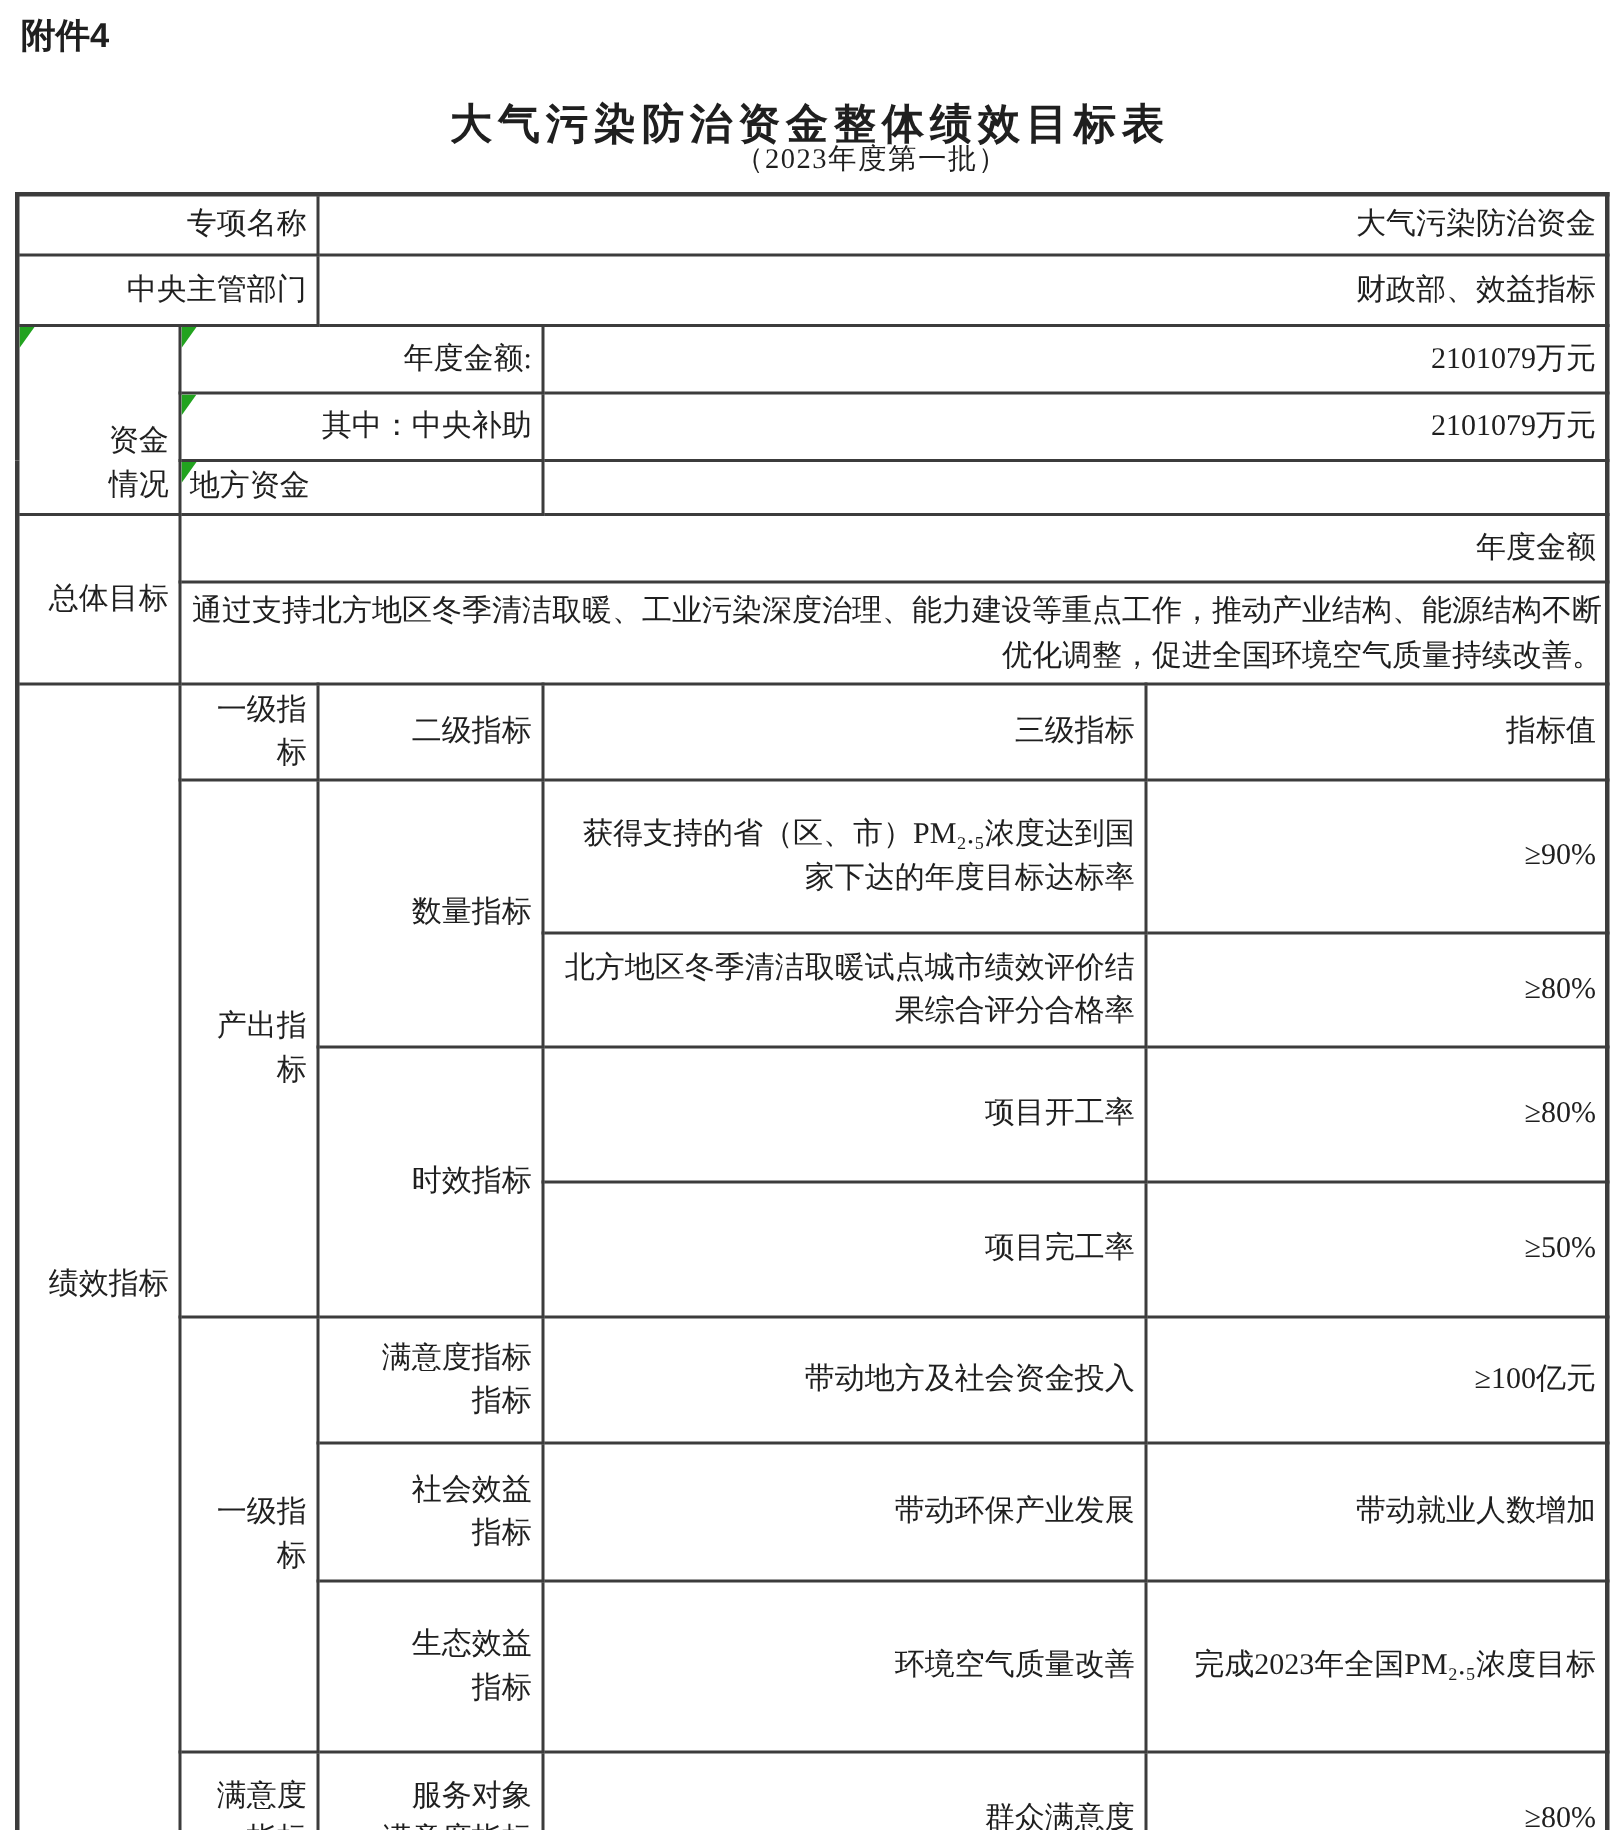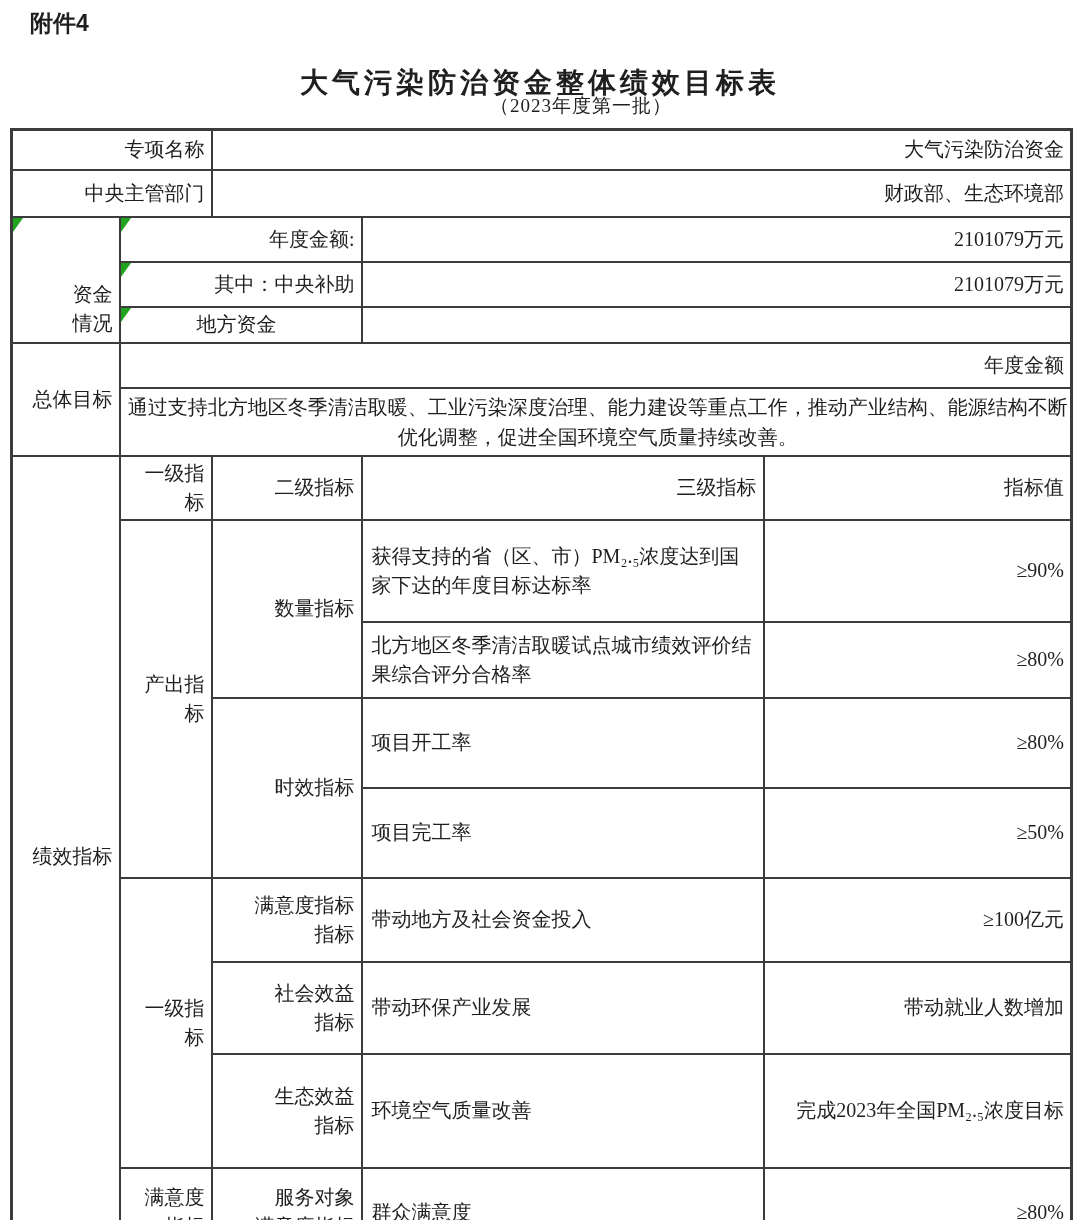--- a/index.html
+++ b/index.html
@@ -12,21 +12,20 @@
     color: #1f1f1f;
     position: relative;
   }
   .attachment {
     position: absolute;
     left: 14px;
     top: 8px;
     font-family: "Liberation Sans", "DejaVu Sans", sans-serif;
     font-weight: bold;
     font-size: 23px;
-    margin-left: 16px;
   }
   .title {
     position: absolute;
     top: 64px;
     left: 0;
     width: 1080px;
     text-align: center;
     font-weight: bold;
     font-size: 28px;
     letter-spacing: 4px;
@@ -54,26 +53,26 @@
   }
   table.main { border-width: 3px; }
   td {
     text-align: right;
     vertical-align: middle;
     font-size: 20px;
     line-height: 1.45;
     padding: 2px 6px;
     overflow: hidden;
   }
-  td.left   { text-align: left; padding-left: 9px; }
-  td.right  { text-align: center; padding-right: 14px; }
+  td.left   { text-align: right; padding-left: 9px; }
+  td.right  { text-align: left; padding-right: 14px; }
   td.prewrap { white-space: pre-line; }
   td.rel { position: relative; }
   td.goaltext {
-    text-align: center;
+    text-align: right;
     font-size: 20px;
     line-height: 30px;
     padding: 3px 2px 3px 7px;
   }
   .tri {
     position: absolute;
     top: 0;
     left: 0;
     width: 0;
     height: 0;
@@ -96,21 +95,21 @@
       <col style="width:402px">
       <col style="width:308px">
   </colgroup>
   <tbody>
     <tr style="height:40px">
       <td colspan="2">专项名称</td>
       <td colspan="3">大气污染防治资金</td>
     </tr>
     <tr style="height:47px">
       <td colspan="2">中央主管部门</td>
-      <td colspan="3">财政部、生态环境部</td>
+      <td colspan="3">财政部、效益指标</td>
     </tr>
     <tr style="height:45px">
       <td rowspan="3" class="rel prewrap">
         <span class="tri" style="border-top-color: rgb(34, 163, 31);"></span>
         <span>资金
 情况</span>
       </td>
       <td colspan="2" class="rel">
         <span class="tri" style="border-top-color: rgb(34, 163, 31);"></span>
         <span>年度金额:</span>

